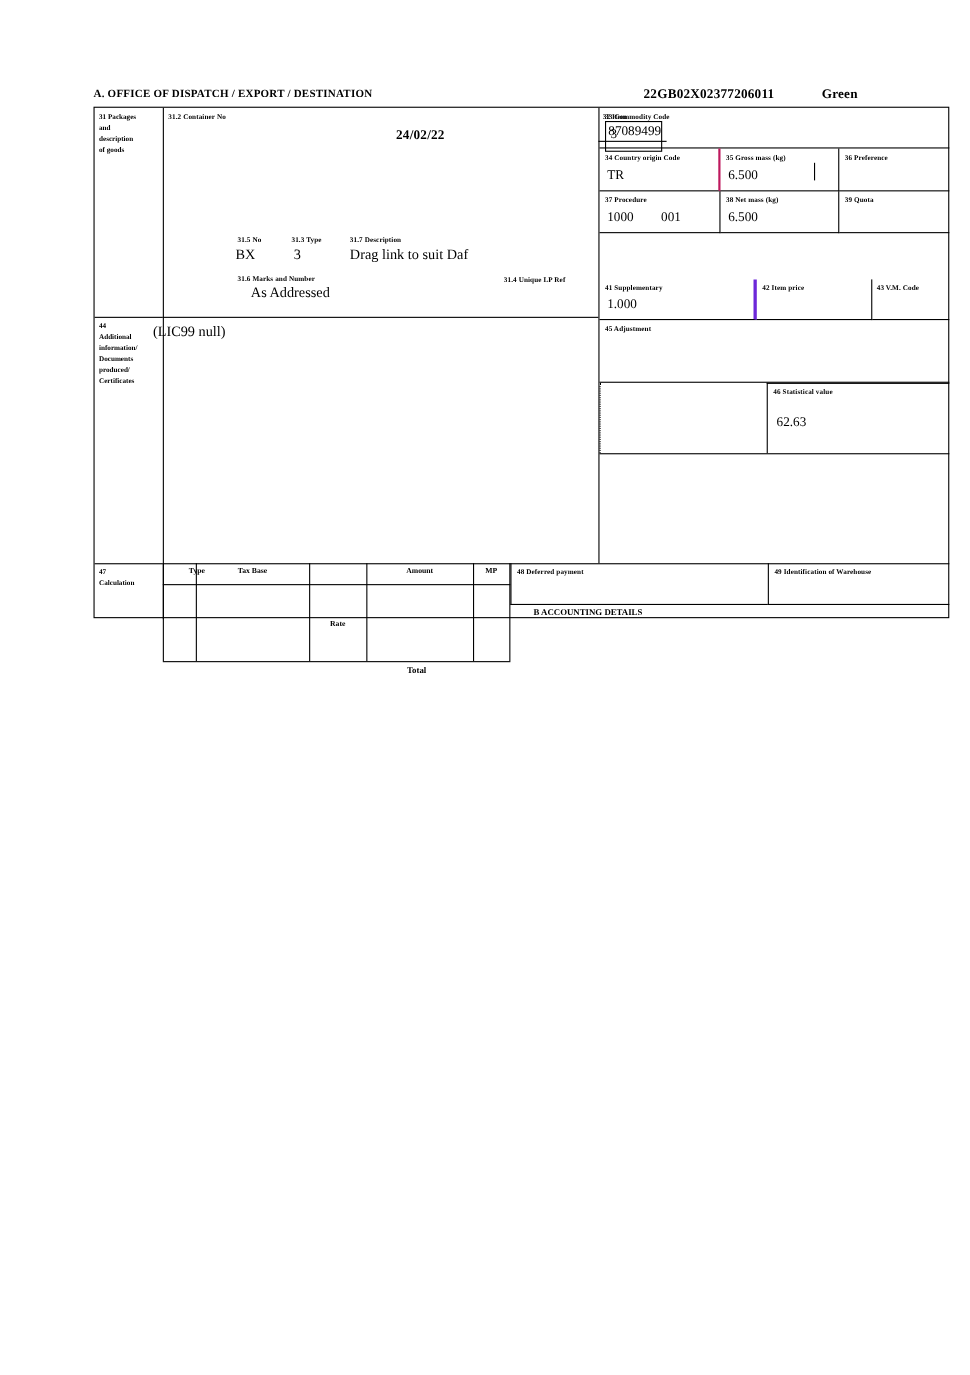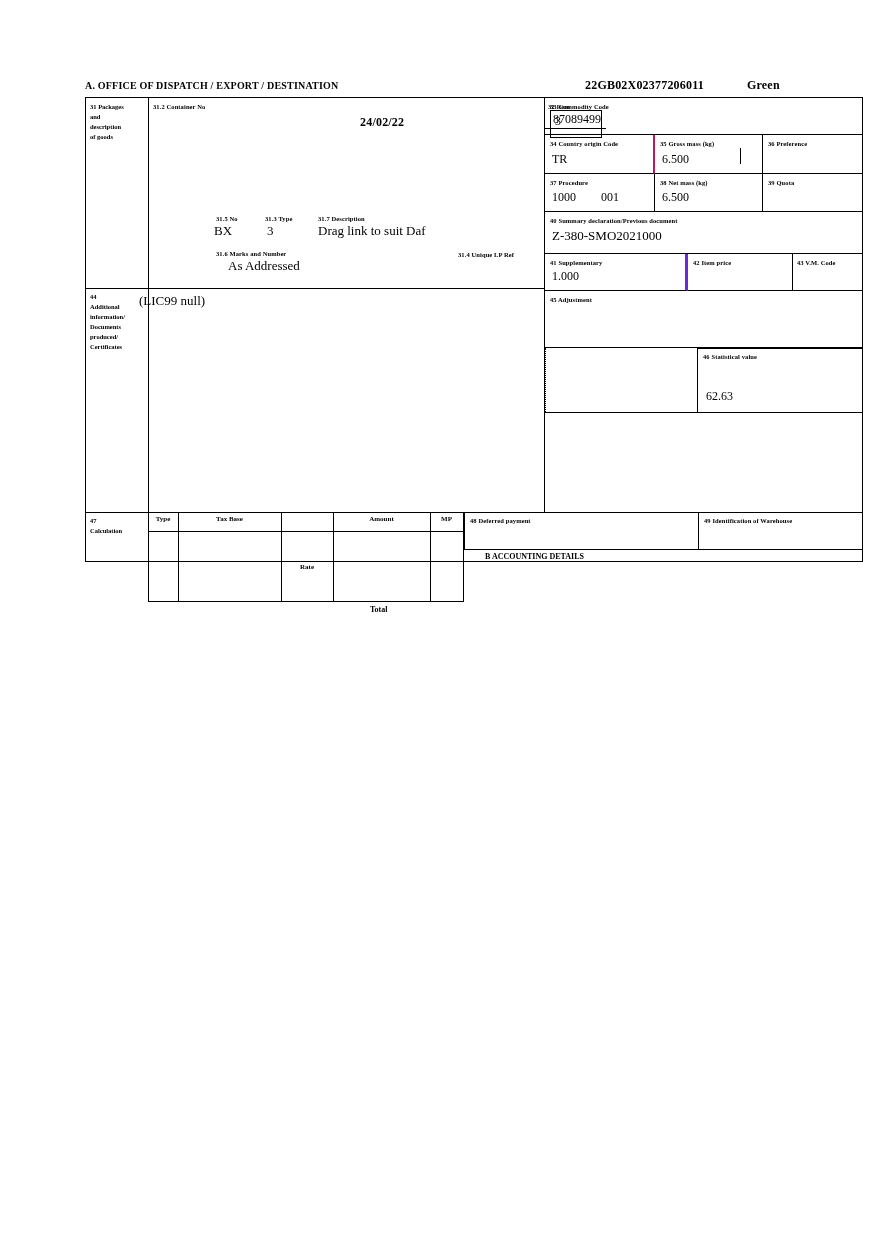--- a/index.html
+++ b/index.html
@@ -207,21 +207,21 @@
   #box45 { left: 459px; top: 193px; width: 318px; height: 57px; border-bottom: 1px solid #000; }
   #lbl45 { position: absolute; left: 5px; top: 4px; }
 
   
   #dotted45 {
     left: 459px; top: 250px; width: 1px; height: 64px;
     border-left: 1px dotted #000;
   }
   #box46 { left: 611px; top: 250px; width: 166px; height: 64px; border-left: 1px solid #000; }
   #lbl46 { position: absolute; left: 5px; top: 4px; }
-  #val46 { position: absolute; left: 8px; top: 28px; font-size: 12px; margin-top: 13px; }
+  #val46 { position: absolute; left: 8px; top: 28px; font-size: 12px; }
   #div46-top { left: 611px; top: 250px; width: 166px; height: 1px; border-top: 1px solid #000; }
 
   
   #div-47-row { left: 62px; top: 414px; width: 715px; height: 1px; border-top: 1px solid #000; }
   #div-46-bottom { left: 459px; top: 314px; width: 318px; height: 1px; border-top: 1px solid #000; }
   .calc-col {
     position: absolute;
     top: 0;
     height: 89px;
     border-left: 1px solid #000;
@@ -364,24 +364,20 @@
 
     <div id="box38" class="bx">
       <div id="lbl38" class="lbl">38 Net mass (kg)</div>
       <div id="val38" class="val">6.500</div>
     </div>
 
     <div id="box39" class="bx">
       <div id="lbl39" class="lbl">39 Quota</div>
     </div>
 
-    <div id="box40" class="bx">
-      <div id="lbl40" class="lbl">40 Summary declaration/Previous document</div>
-      <div id="val40" class="val">Z-380-SMO2021000</div>
-    </div>
 
     <div id="box41" class="bx">
       <div id="lbl41" class="lbl">41 Supplementary</div>
       <div id="val41" class="val">1.000</div>
     </div>
 
     <div id="box42" class="bx">
       <div id="lbl42" class="lbl">42 Item price</div>
     </div>
 
@@ -406,21 +402,21 @@
     <div id="calc-table">
       <div id="calc-left"></div>
       <div class="calc-col" style="left:30px;"></div>
       <div class="calc-col" style="left:133px;"></div>
       <div class="calc-col" style="left:185px;"></div>
       <div class="calc-col" style="left:282px;"></div>
       <div id="calc-right"></div>
       <div id="calc-hdr-line"></div>
       <div id="calc-bottom"></div>
 
-      <div class="calc-hdr" style="left:0px; width:30px;text-align:center;">Type</div>
+      <div class="calc-hdr" style="left:16px; width:30px;text-align:center;">Type</div>
       <div class="calc-hdr" style="left:30px; width:103px;">Tax Base</div>
       <div class="calc-hdr" style="left:133px; width:52px;margin-top:48px;">Rate</div>
       <div class="calc-hdr" style="left:185px; width:97px;">Amount</div>
       <div class="calc-hdr" style="left:282px; width:33px;">MP</div>
 
       <div id="total-lbl">Total</div>
     </div>
 
     <div id="box48" class="bx">
       <div id="lbl48" class="lbl">48 Deferred payment</div>

